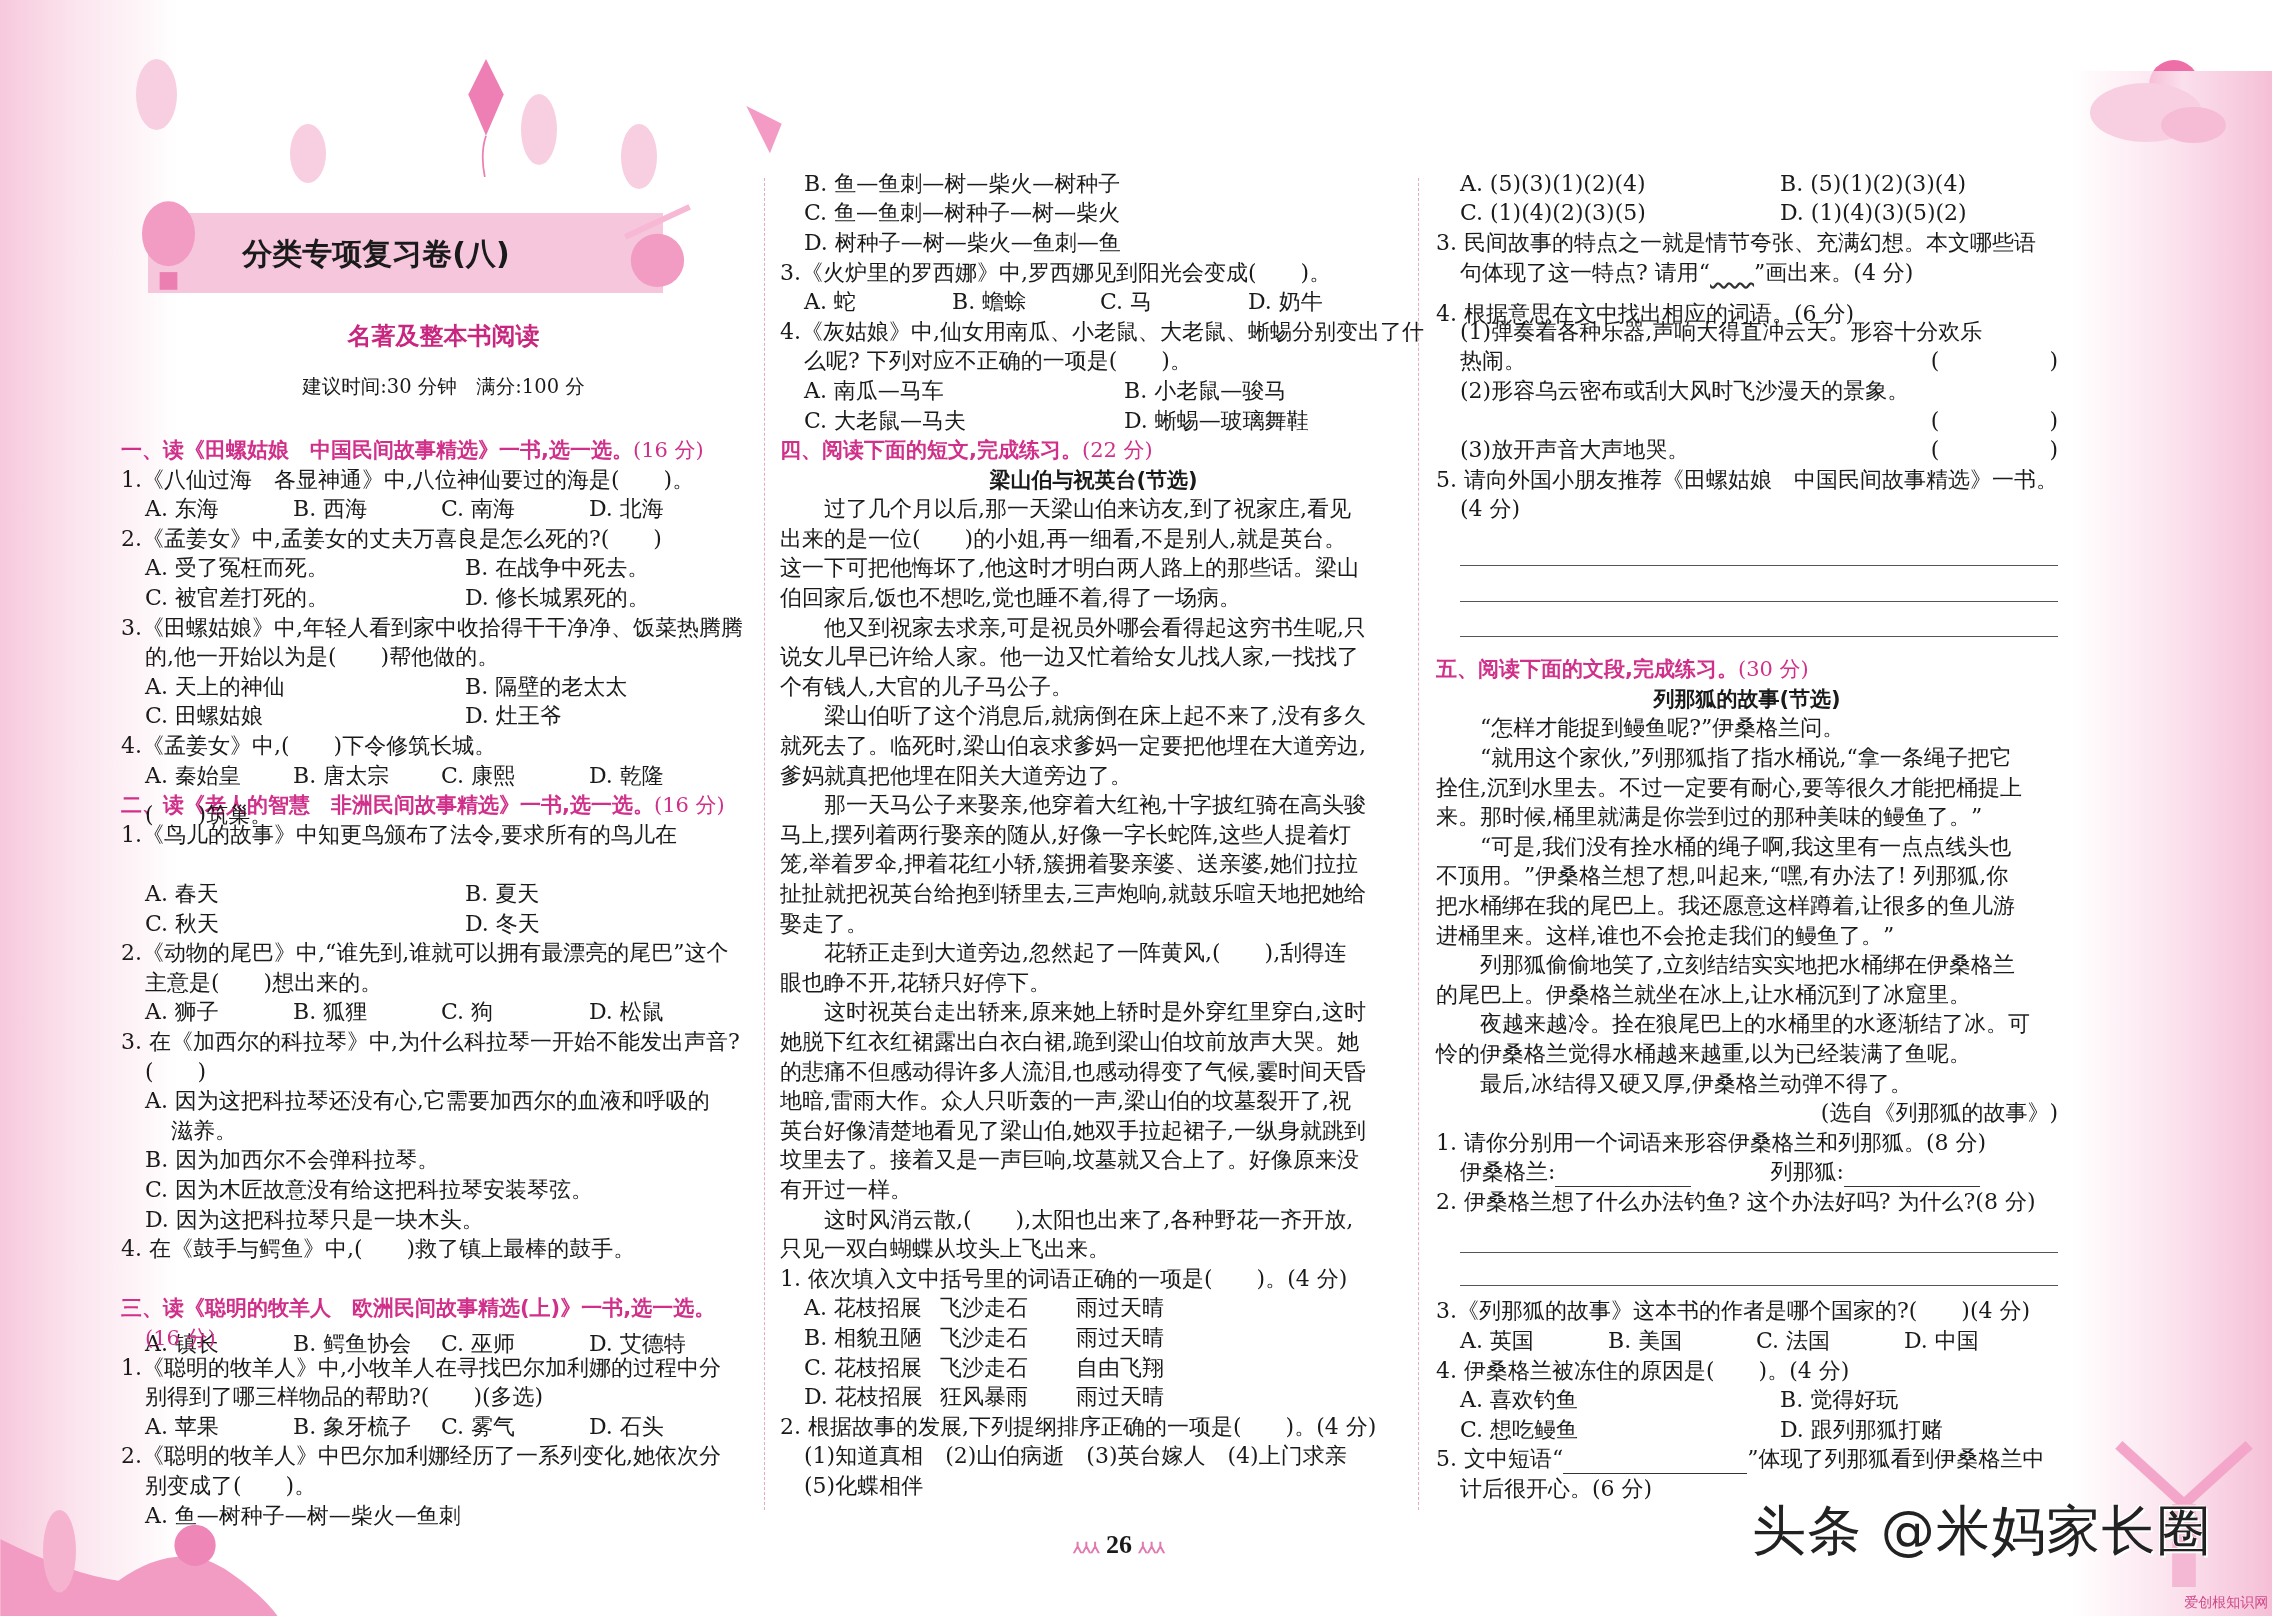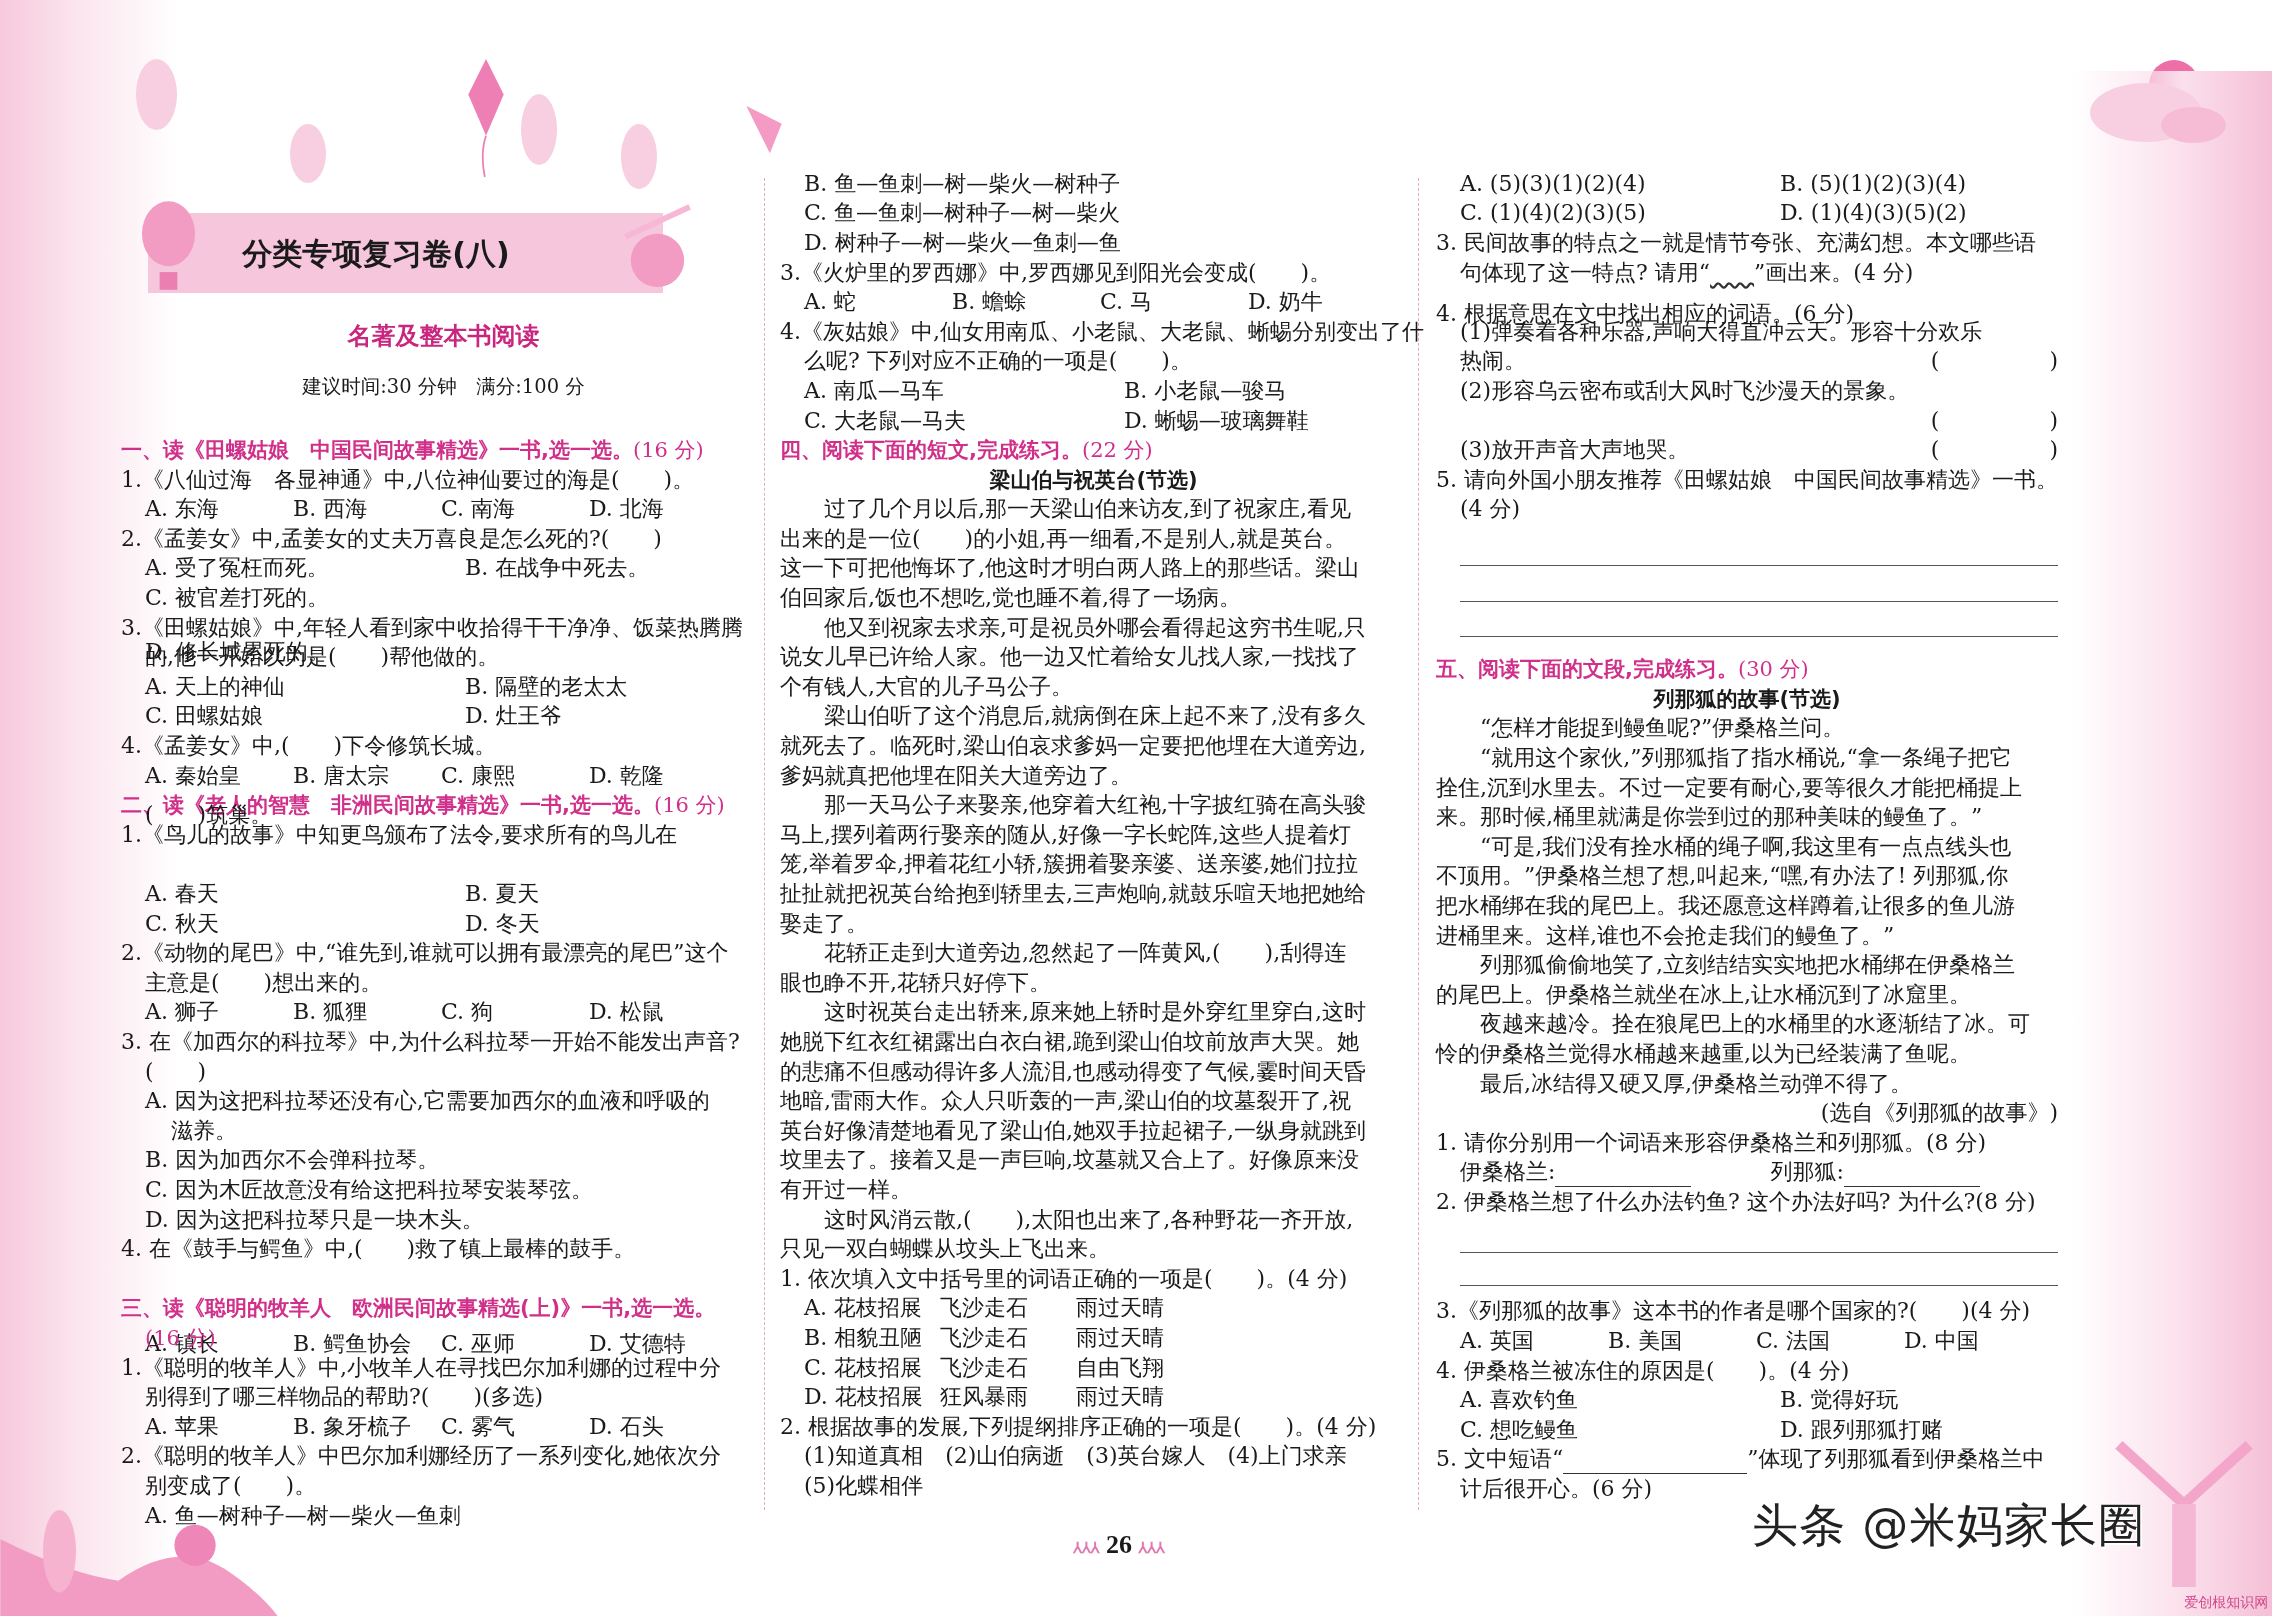--- a/index.html
+++ b/index.html
@@ -33,21 +33,21 @@
   .subtitle { position:absolute; left:121px; width:645px; top:320px; text-align:center;
     font-family:"DejaVu Sans", sans-serif; font-weight:bold; font-size:24px; color:#c8267f; }
   .timeinfo { position:absolute; left:121px; width:645px; top:373px; text-align:center; font-size:19.5px; }
   .rule { position:absolute; border-top:1.8px solid #555; }
   .blank { display:inline-block; border-bottom:1.2px solid #333; height:21px; vertical-align:bottom; }
   .paren-r { position:absolute; right:0; }
   .pagenum { position:absolute; left:1042px; top:1530px; width:154px; text-align:center;
     font-family:"Liberation Serif", serif; font-weight:bold; font-size:26px; }
   .pagenum .orn { color:#e07ab0; font-size:15.4px; }
   .watermark { position:absolute; left:1752px; top:1495px; font-family:"DejaVu Sans", sans-serif;
-    font-size:46px; color:#222; letter-spacing:1.2px; text-shadow:1.8px 1.8px 0 #fff, -1.2px -1.2px 0 #fff; }
+    font-size:54px; color:#222; letter-spacing:1.2px; text-shadow:1.8px 1.8px 0 #fff, -1.2px -1.2px 0 #fff; }
   .site { position:absolute; right:4.7px; bottom:3.6px; font-size:14px; color:#d04a8a; font-family:"DejaVu Sans", sans-serif; }
   .wavy { text-decoration: underline wavy #333; }
 </style>
 </head>
 <body>
 
 <div class="bg-left"></div>
 <div class="bg-right"></div>
 
 <div class="deco" style="left:136px;top:41px;width:710px;height:118px;">
@@ -93,21 +93,21 @@
     <span>A. 东海</span>
       <span>B. 西海</span>
       <span>C. 南海</span>
       <span>D. 北海</span>
   </div>
   <div class="line" style="top:524px;">2.《孟姜女》中,孟姜女的丈夫万喜良是怎么死的?(　　)</div>
   <div class="line ind opt2" style="top:553px;">
       <span>A. 受了冤枉而死。</span>
       <span>B. 在战争中死去。</span>
     </div>
-  <div class="line ind opt2" style="top:583px;flex-direction:column;">
+  <div class="line ind opt2" style="top:583px;">
       <span>C. 被官差打死的。</span>
       <span>D. 修长城累死的。</span>
     </div>
   <div class="line" style="top:613px;">3.《田螺姑娘》中,年轻人看到家中收拾得干干净净、饭菜热腾腾</div>
   <div class="line ind" style="top:642px;">的,他一开始以为是(　　)帮他做的。</div>
   <div class="line ind opt2" style="top:672px;">
       <span>A. 天上的神仙</span>
       <span>B. 隔壁的老太太</span>
     </div>
   <div class="line ind opt2" style="top:701px;">

